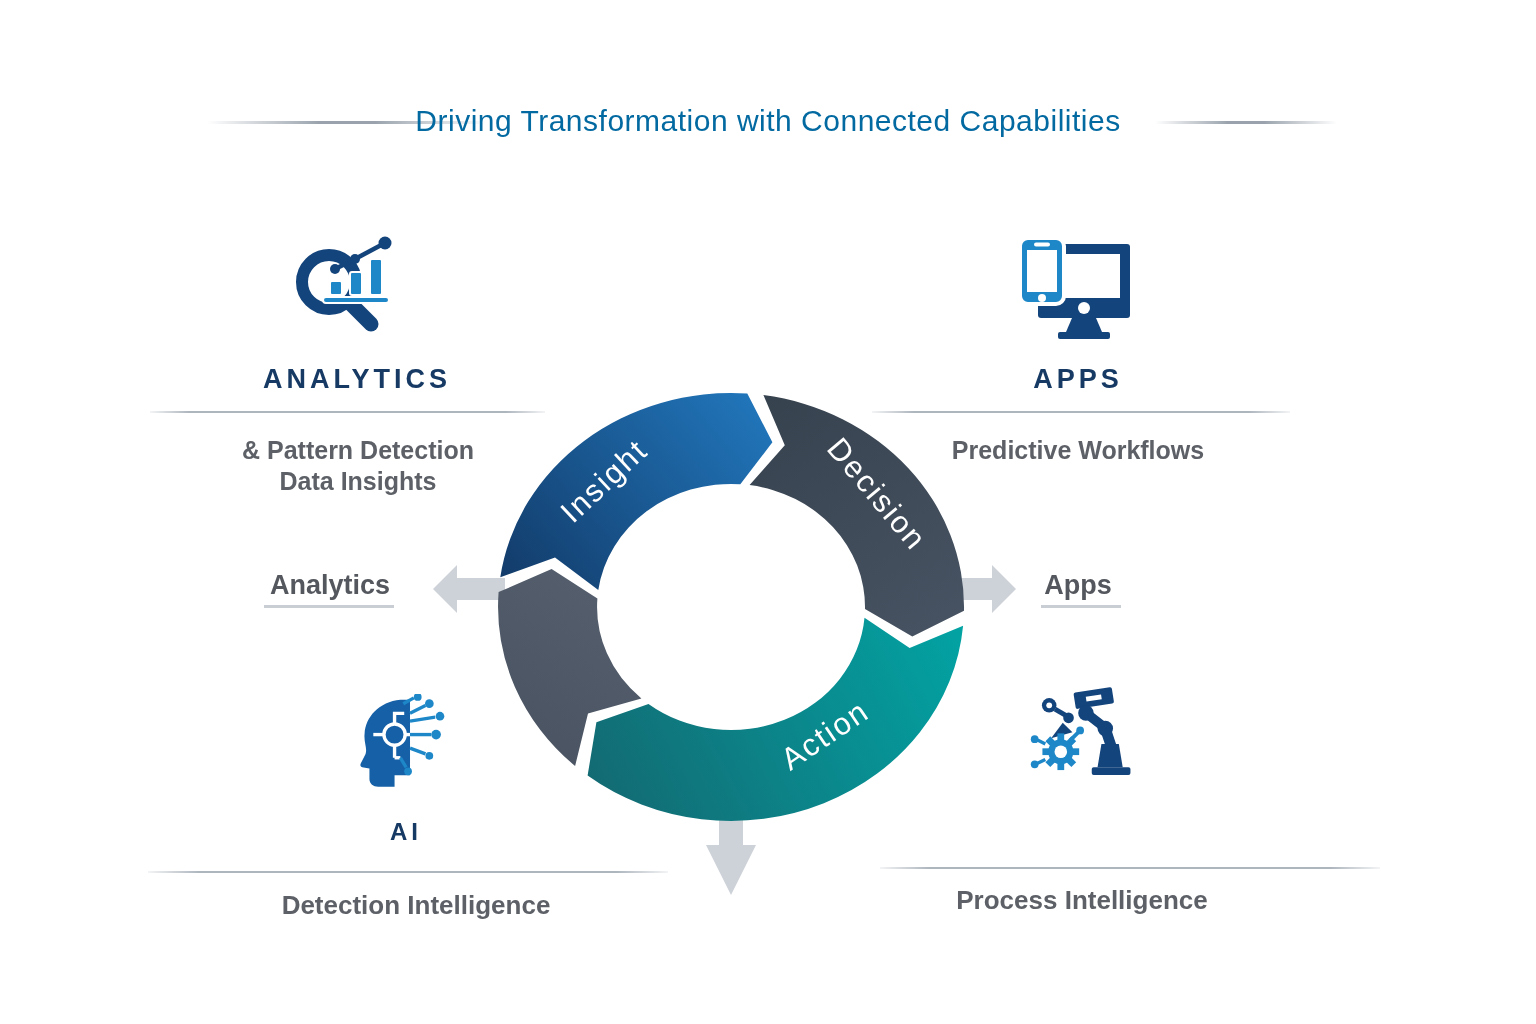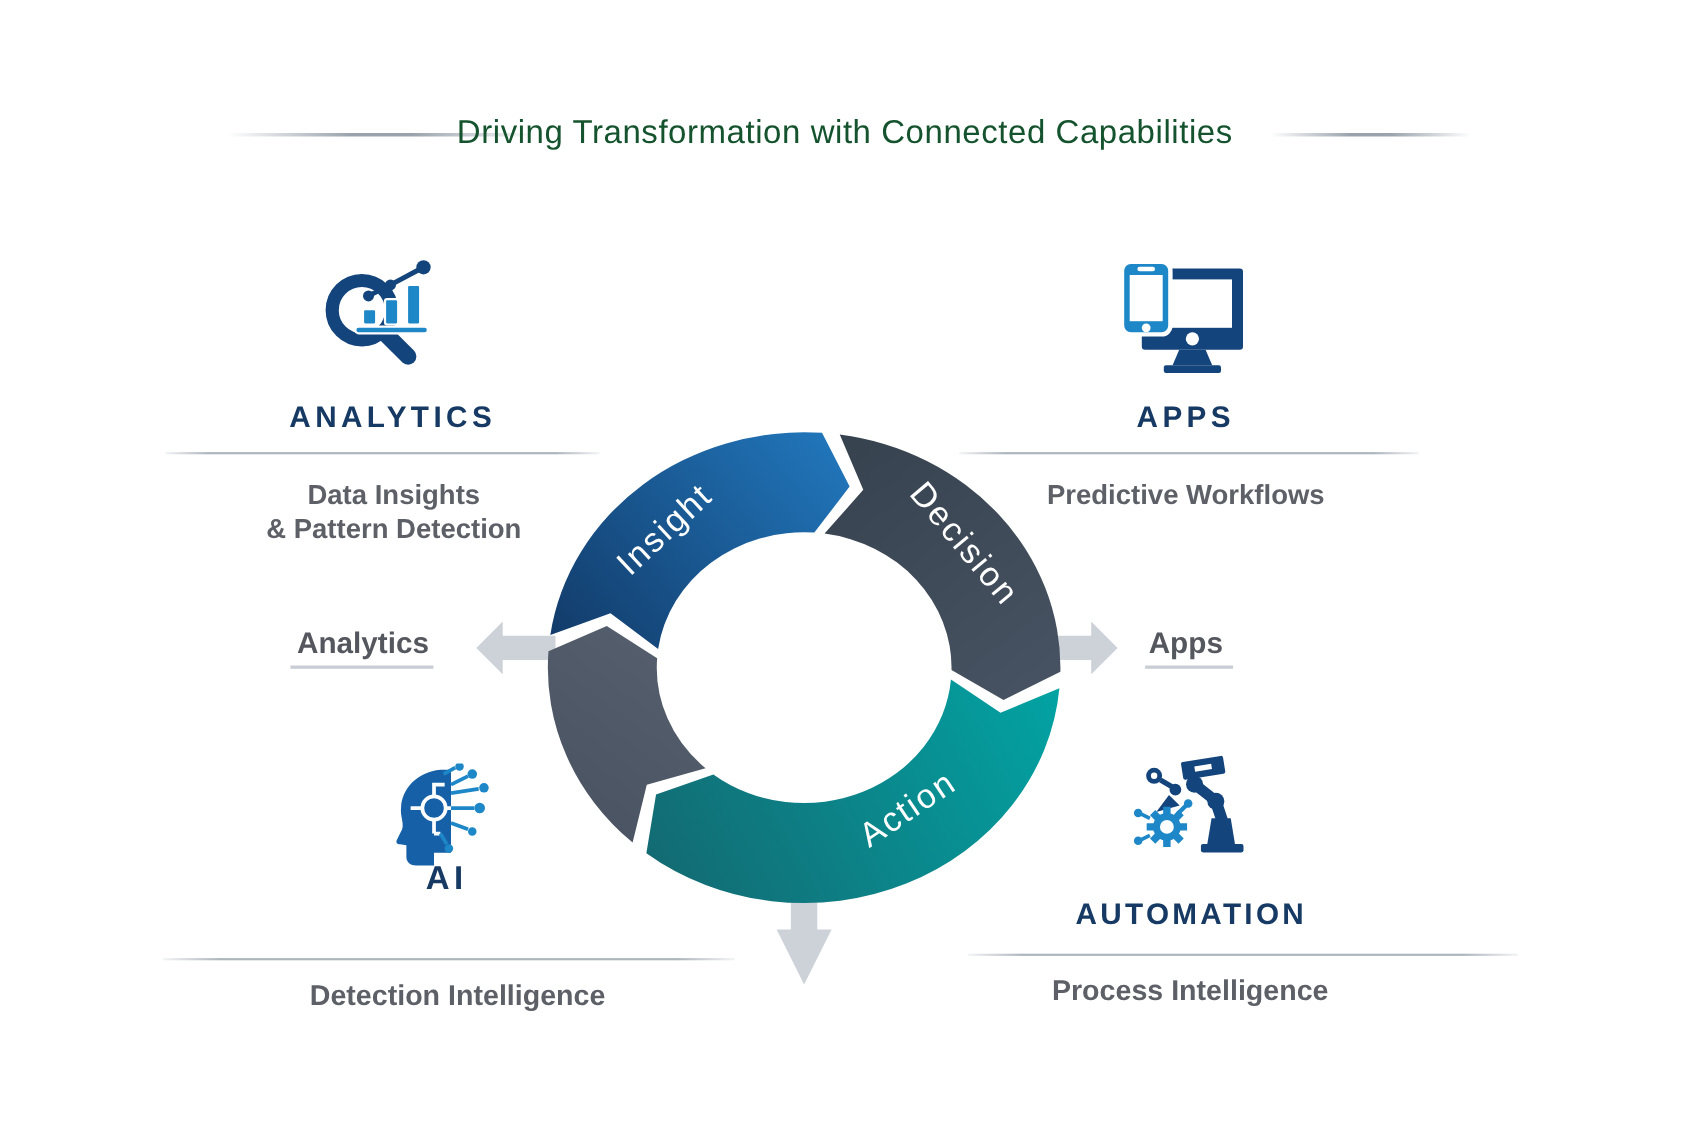--- a/index.html
+++ b/index.html
@@ -2,39 +2,39 @@
 <html><head>
 <meta charset="utf-8">
 <style>
   html,body{margin:0;padding:0;background:#fff;}
   .canvas{position:relative;width:1536px;height:1024px;overflow:hidden;background:#fff;
           font-family:"Liberation Sans",sans-serif;}
   .abs{position:absolute;}
 
   
   #page-title{left:0;right:0;top:104px;text-align:center;font-size:30px;font-weight:400;
-              color:#14532d;letter-spacing:.5px;}
+              color:#0369a1;letter-spacing:.5px;}
   .title-rule{top:121px;height:3px;border-radius:2px;
               background:linear-gradient(90deg,rgba(154,163,173,0),#9aa3ad 40%,#9aa3ad 60%,rgba(154,163,173,0));}
   #title-rule-left{left:207px;width:280px;}
   #title-rule-right{left:1155px;width:182px;}
 
   
   .sep-rule{height:2px;
             background:linear-gradient(90deg,rgba(173,181,189,.15),#adb5bd 10%,#adb5bd 90%,rgba(173,181,189,.15));}
   #rule-analytics{left:150px;top:411px;width:395px;}
   #rule-apps{left:872px;top:411px;width:418px;}
   #rule-ai{left:148px;top:871px;width:520px;}
   #rule-automation{left:880px;top:867px;width:500px;}
 
   
   .quad-heading{color:#163a64;font-weight:700;letter-spacing:4px;font-size:27px;text-align:center;}
   #heading-analytics{left:207px;top:364px;width:300px;}
   #heading-apps{left:928px;top:364px;width:300px;}
-  #heading-ai{left:306px;top:782px;width:200px;font-size:30px;}
+  #heading-ai{left:306px;top:818px;width:200px;font-size:24px;}
   #heading-automation{left:883px;top:816px;width:400px;letter-spacing:3px;}
 
   
   .quad-sub{color:#5d6167;font-weight:700;font-size:25px;text-align:center;line-height:31px;}
   #sub-analytics{left:208px;top:435px;width:300px;}
   #sub-apps{left:928px;top:435px;width:300px;}
   #sub-ai{left:266px;top:890px;width:300px;font-size:26px;}
   #sub-automation{left:932px;top:885px;width:300px;font-size:26px;}
 
   
@@ -103,22 +103,22 @@
     <rect x="57" y="37" width="12" height="23" rx="2" stroke="#fff" stroke-width="2" fill="#1d87c8"></rect>
     <rect x="77" y="24" width="12" height="36" rx="2" stroke="#fff" stroke-width="2" fill="#1d87c8"></rect>
     <polyline points="42,34 62,24 92,8" fill="none" stroke-width="4.5" stroke="#14447c"></polyline>
     <circle cx="42" cy="34" r="5" fill="#14447c"></circle>
     <circle cx="62" cy="24" r="5" fill="#14447c"></circle>
     <circle cx="92" cy="8" r="6.5" fill="#14447c"></circle>
   </svg>
   <div class="abs quad-heading" id="heading-analytics">ANALYTICS</div>
   <div class="abs sep-rule" id="rule-analytics"></div>
   <div class="abs quad-sub" id="sub-analytics">
+    <div>&amp; Pattern Detection</div>
     <div>Data Insights</div>
-    <div>&amp; Pattern Detection</div>
   </div>
 
   <svg class="icon-svg" id="icon-apps" width="128" height="112" viewBox="0 0 128 112">
     <rect x="26" y="8" width="92" height="74" rx="3" fill="#14447c"></rect>
     <rect x="36" y="18" width="72" height="44" fill="#fff"></rect>
     <circle cx="72" cy="72" r="6" fill="#fff"></circle>
     <polygon points="60,82 84,82 90,96 54,96" fill="#14447c"></polygon>
     <rect x="46" y="96" width="52" height="7" rx="2" fill="#14447c"></rect>
     <rect x="8" y="2" width="44" height="66" rx="8" stroke="#fff" stroke-width="4" fill="#1d87c8"></rect>
     <rect x="15" y="14" width="30" height="42" fill="#fff"></rect>
@@ -193,17 +193,16 @@
     </g>
     <circle cx="38" cy="70" r="13" fill="#1d87c8"></circle>
     <circle cx="38" cy="70" r="6.5" fill="#fff"></circle>
     <line x1="48" y1="58" x2="56" y2="50" stroke-width="4" stroke="#1d87c8"></line>
     <circle cx="58" cy="48" r="4" fill="#1d87c8"></circle>
     <line x1="22" y1="62" x2="14" y2="58" stroke-width="3.5" stroke="#1d87c8"></line>
     <circle cx="11" cy="57" r="4" fill="#1d87c8"></circle>
     <line x1="22" y1="78" x2="14" y2="82" stroke-width="3.5" stroke="#1d87c8"></line>
     <circle cx="11" cy="83" r="4" fill="#1d87c8"></circle>
   </svg>
-  <div class="abs quad-heading" id="heading-automation">AUTOMATION</div>
   <div class="abs sep-rule" id="rule-automation"></div>
   <div class="abs quad-sub" id="sub-automation">Process Intelligence</div>
 
 </div>
 
 </body></html>

